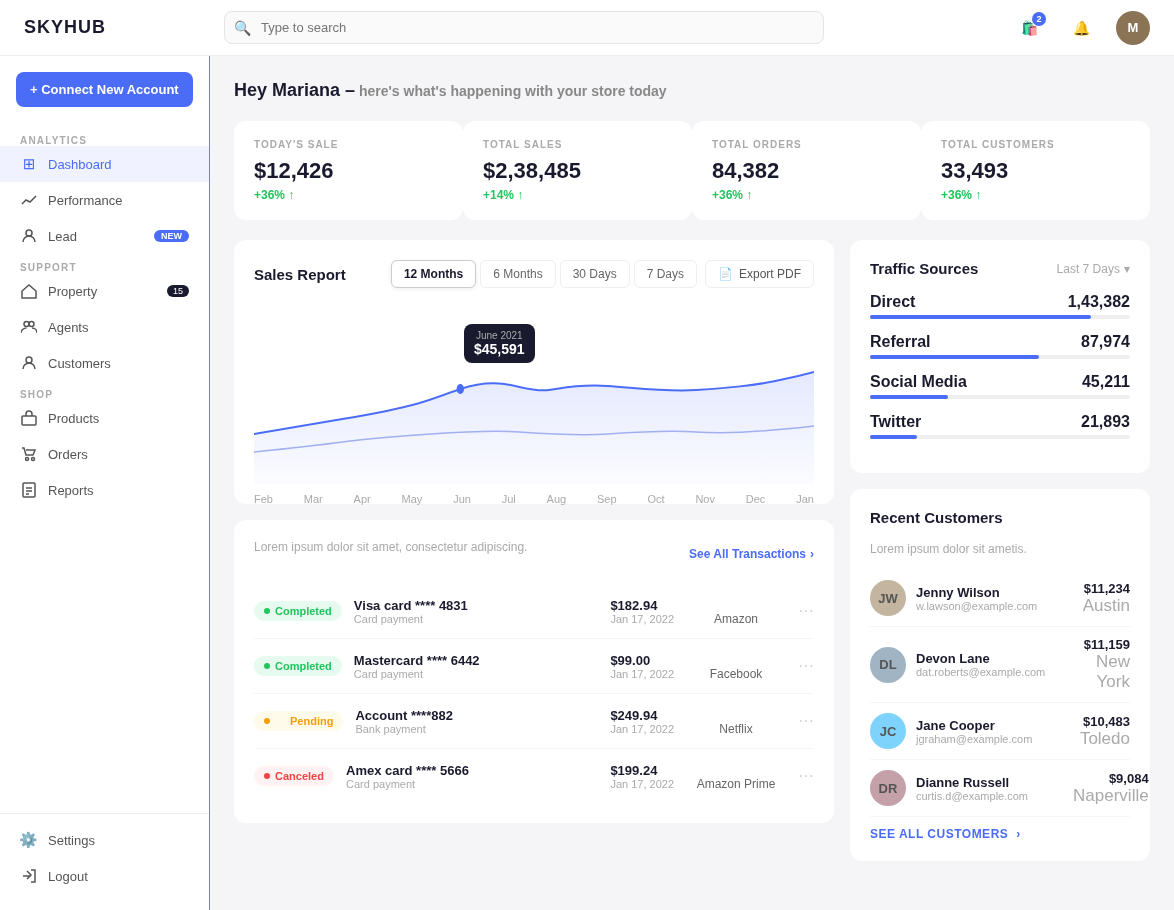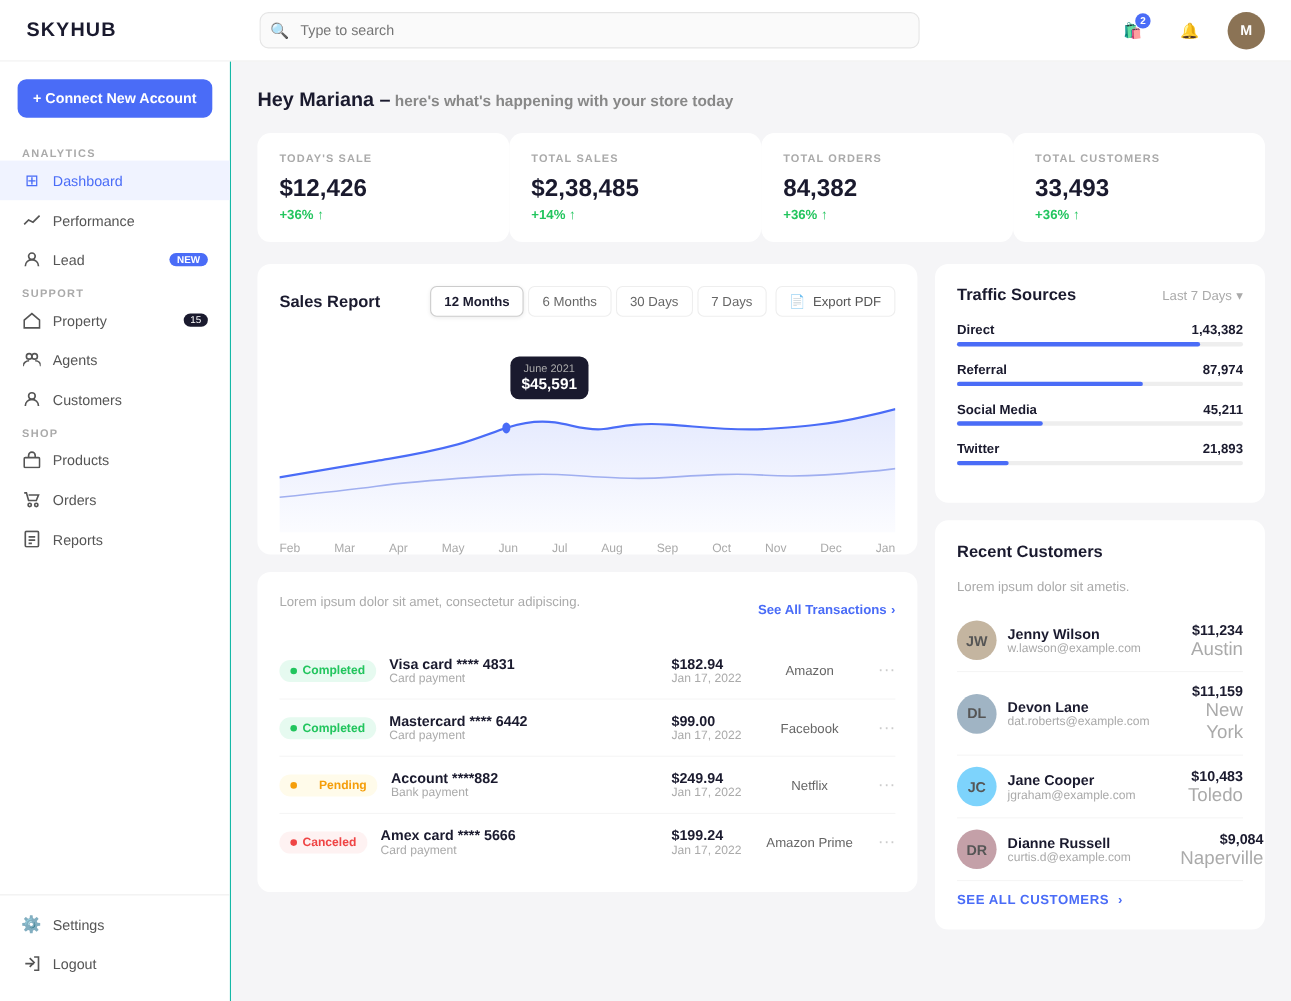--- a/index.html
+++ b/index.html
@@ -1,18 +1,18 @@
 <!DOCTYPE html>
 <html><head>
   <meta charset="utf-8">
   <style>
     * { box-sizing: border-box; margin: 0; padding: 0; }
     body { font-family: -apple-system, BlinkMacSystemFont, 'Segoe UI', sans-serif; background: #f0f0f0; color: #1a1a2e; font-size: 14px; }
     .app-wrapper { background: #f5f5f7; min-height: 910px; display: flex; flex-direction: column; }
-    .top-bar { background: #fff; height: 56px; display: flex; align-items: center; padding: 0 24px; gap: 32px; border-bottom: 1px solid #eee; }
+    .top-bar { background: #fff; height: 56px; display: flex; align-items: center; padding: 0 24px; gap: 20px; border-bottom: 1px solid #eee; }
     .logo { font-weight: 800; font-size: 18px; letter-spacing: 1px; color: #1a1a2e; min-width: 180px; }
     .search-bar { flex: 1; max-width: 600px; position: relative; }
     .search-bar input { width: 100%; padding: 8px 12px 8px 36px; border: 1px solid #e5e5e5; border-radius: 8px; font-size: 13px; color: #999; outline: none; background: #fafafa; }
     .search-icon-wrap { position: absolute; left: 10px; top: 50%; transform: translateY(-50%); color: #aaa; font-size: 14px; }
     .top-right { margin-left: auto; display: flex; align-items: center; gap: 16px; }
     .icon-btn { position: relative; width: 36px; height: 36px; display: flex; align-items: center; justify-content: center; cursor: pointer; }
     .badge { position: absolute; top: 2px; right: 2px; background: #4a6cf7; color: #fff; font-size: 9px; border-radius: 50%; width: 14px; height: 14px; display: flex; align-items: center; justify-content: center; font-weight: 700; }
     .avatar { width: 34px; height: 34px; border-radius: 50%; background: #8b7355; overflow: hidden; display: flex; align-items: center; justify-content: center; color: #fff; font-size: 13px; font-weight: 600; }
     .main-layout { display: flex; flex: 1; }
     .sidebar { width: 210px; background: #fff; padding: 16px 0; display: flex; flex-direction: column; border-right: 1px solid #14b8a6; min-height: calc(910px - 56px); }
@@ -45,21 +45,21 @@
     .tab { padding: 6px 12px; border-radius: 6px; font-size: 12px; font-weight: 500; cursor: pointer; border: 1px solid #eee; color: #666; background: #fff; }
     .tab.active { background: #fff; border-color: #ccc; font-weight: 600; color: #1a1a2e; box-shadow: 0 1px 4px rgba(0,0,0,0.08); }
     .export-btn { display: flex; align-items: center; gap: 6px; padding: 6px 12px; border: 1px solid #eee; border-radius: 6px; font-size: 12px; cursor: pointer; color: #555; background: #fff; }
     .chart-area { position: relative; height: 180px; }
     .chart-x-labels { display: flex; justify-content: space-between; margin-top: 6px; }
     .chart-x-label { font-size: 11px; color: #aaa; }
     .tooltip-box { position: absolute; background: #1a1a2e; color: #fff; border-radius: 8px; padding: 6px 10px; font-size: 11px; left: 210px; top: 20px; text-align: center; }
     .tooltip-box .t-date { color: #aaa; font-size: 10px; }
     .tooltip-box .t-val { font-weight: 700; font-size: 14px; }
     .traffic-sources .source-row { margin-bottom: 14px; }
-    .source-name { font-size: 12px; color: #555; margin-bottom: 3px; display: flex; justify-content: space-between; }
+    .source-name { font-size: 16px; color: #555; margin-bottom: 3px; display: flex; justify-content: space-between; }
     .source-name span { font-weight: 600; color: #1a1a2e; }
     .progress-bar { height: 4px; border-radius: 2px; background: #eee; margin-top: 4px; }
     .progress-fill { height: 4px; border-radius: 2px; background: #4a6cf7; }
     .filter-label { font-size: 12px; color: #aaa; cursor: pointer; display: flex; align-items: center; gap: 4px; }
     .transactions-sub { font-size: 12px; color: #aaa; margin-bottom: 14px; }
     .see-all { color: #4a6cf7; font-size: 12px; font-weight: 600; cursor: pointer; display: flex; align-items: center; gap: 4px; }
     .transaction-row { display: flex; align-items: center; gap: 12px; padding: 12px 0; border-bottom: 1px solid #f5f5f5; }
     .transaction-row:last-child { border-bottom: none; }
     .status-badge { padding: 4px 10px; border-radius: 20px; font-size: 11px; font-weight: 600; min-width: 80px; text-align: center; display: flex; align-items: center; gap: 5px; }
     .status-badge .dot { width: 6px; height: 6px; border-radius: 50%; }
@@ -67,21 +67,21 @@
     .status-completed .dot { background: #22c55e; }
     .status-pending { background: #fffbea; color: #f59e0b; gap: 20px; }
     .status-pending .dot { background: #f59e0b; }
     .status-canceled { background: #fef2f2; color: #ef4444; }
     .status-canceled .dot { background: #ef4444; }
     .tx-info { flex: 1; }
     .tx-name { font-size: 13px; font-weight: 600; }
     .tx-type { font-size: 11px; color: #aaa; }
     .tx-amount { font-size: 13px; font-weight: 700; }
     .tx-date { font-size: 11px; color: #aaa; }
-    .tx-merchant { font-size: 12px; color: #666; flex: 0 0 100px; text-align: center; }
+    .tx-merchant { font-size: 12px; color: #666; flex: 0 0 100px; text-align: center; margin-top: 16px; }
     .tx-menu { color: #ccc; cursor: pointer; font-size: 16px; }
     .recent-customers .cust-sub { font-size: 12px; color: #aaa; margin-bottom: 14px; }
     .cust-row { display: flex; align-items: center; gap: 10px; padding: 10px 0; border-bottom: 1px solid #f5f5f5; }
     .cust-avatar { width: 36px; height: 36px; border-radius: 50%; background: #ddd; display: flex; align-items: center; justify-content: center; font-size: 13px; font-weight: 700; color: #555; flex-shrink: 0; overflow: hidden; }
     .cust-info { flex: 1; }
     .cust-name { font-size: 13px; font-weight: 600; }
     .cust-email { font-size: 11px; color: #aaa; }
     .cust-amount { font-size: 13px; font-weight: 700; text-align: right; }
     .cust-city { font-size: 17px; color: #aaa; text-align: right; margin-left: 35px; }
     .see-all-cust { display: flex; align-items: center; gap: 8px; color: #4a6cf7; font-size: 12px; font-weight: 700; cursor: pointer; text-transform: uppercase; letter-spacing: 0.5px; margin-top: 10px; }

